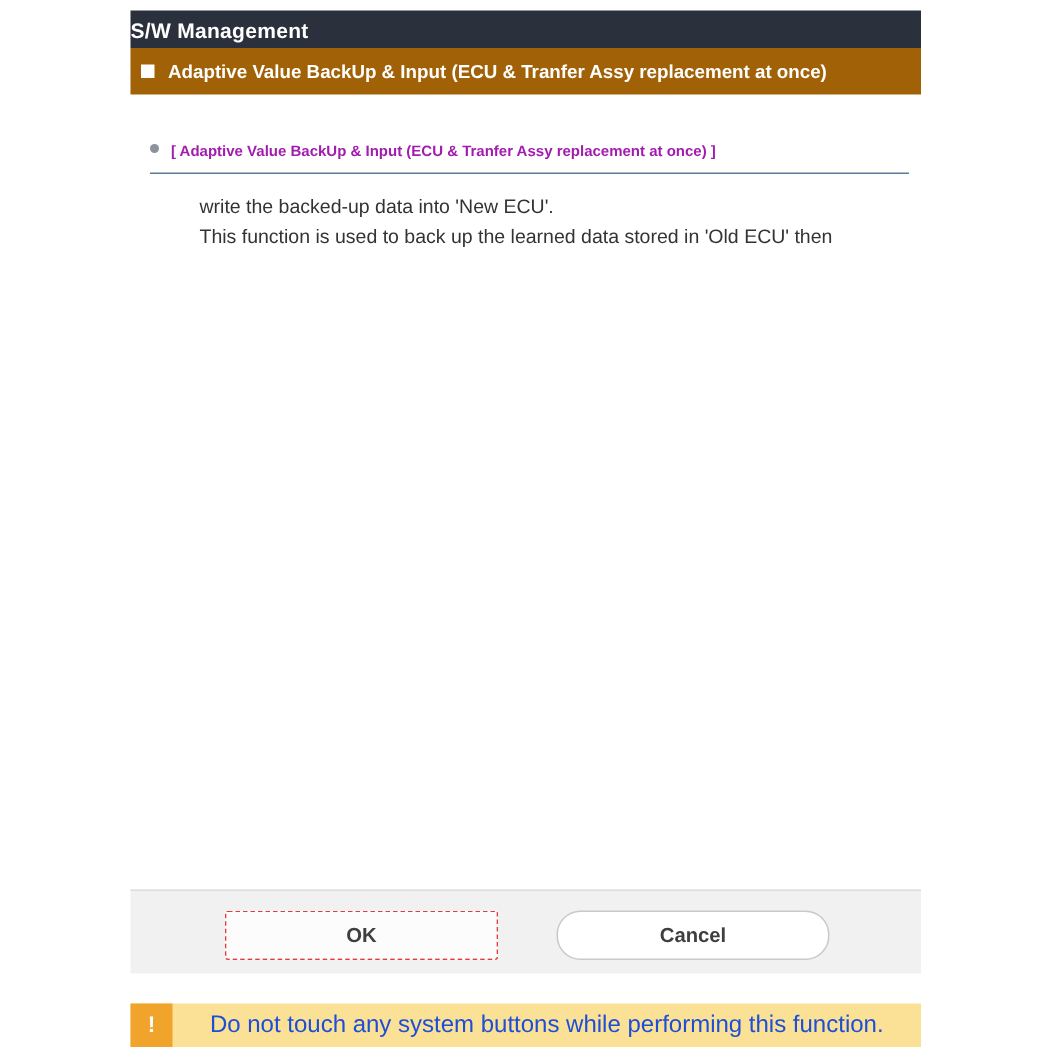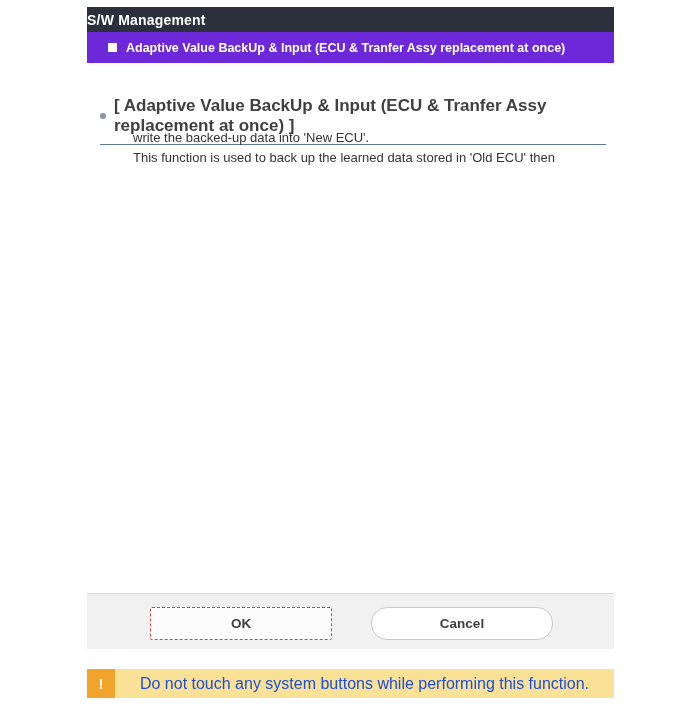--- a/index.html
+++ b/index.html
@@ -11,31 +11,31 @@
   .panel{position:absolute;left:87px;top:0;width:527px;height:704px;}
 
   
   .titlebar{
     position:absolute;left:0;top:7px;width:527px;height:25px;
     background:#2b313c;color:#ffffff;font-size:14px;font-weight:bold;
     display:flex;align-items:center;letter-spacing:.2px;
   }
   .subheader{
     position:absolute;left:0;top:32px;width:527px;height:31px;
-    background:#6d28d9;color:#ffffff;font-size:12.5px;font-weight:bold;
-    display:flex;align-items:center;padding-left:21px;box-sizing:border-box;
+    background:#a16207;color:#ffffff;font-size:12.5px;font-weight:bold;
+    display:flex;align-items:center;padding-left:7px;box-sizing:border-box;
   }
   .subheader .sq{width:9px;height:9px;background:#ffffff;margin-right:9px;flex:0 0 auto;}
 
   
   .section-title{
     position:absolute;left:13px;top:96px;width:506px;
     padding-bottom:8px;border-bottom:1.5px solid #5c7b9b;
-    display:flex;align-items:center;
-    color:#404040;font-size:17px;font-weight:bold;
+    display:flex;
+    color:#a21caf;font-size:10px;font-weight:bold;
   }
   .dot-gray{width:6px;height:6px;border-radius:50%;background:#8d939c;margin-right:8px;flex:0 0 auto;}
 
   
   .desc{
     position:absolute;left:46px;top:128px;width:478px;
     color:#333333;font-size:13px;line-height:20px;
   }
 
   

